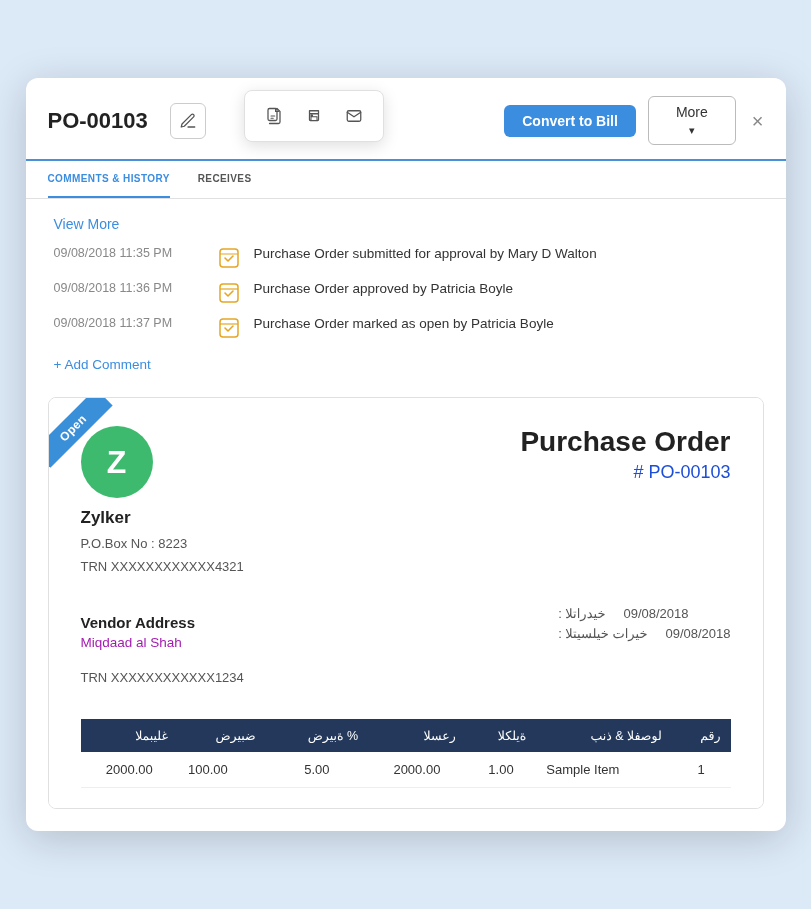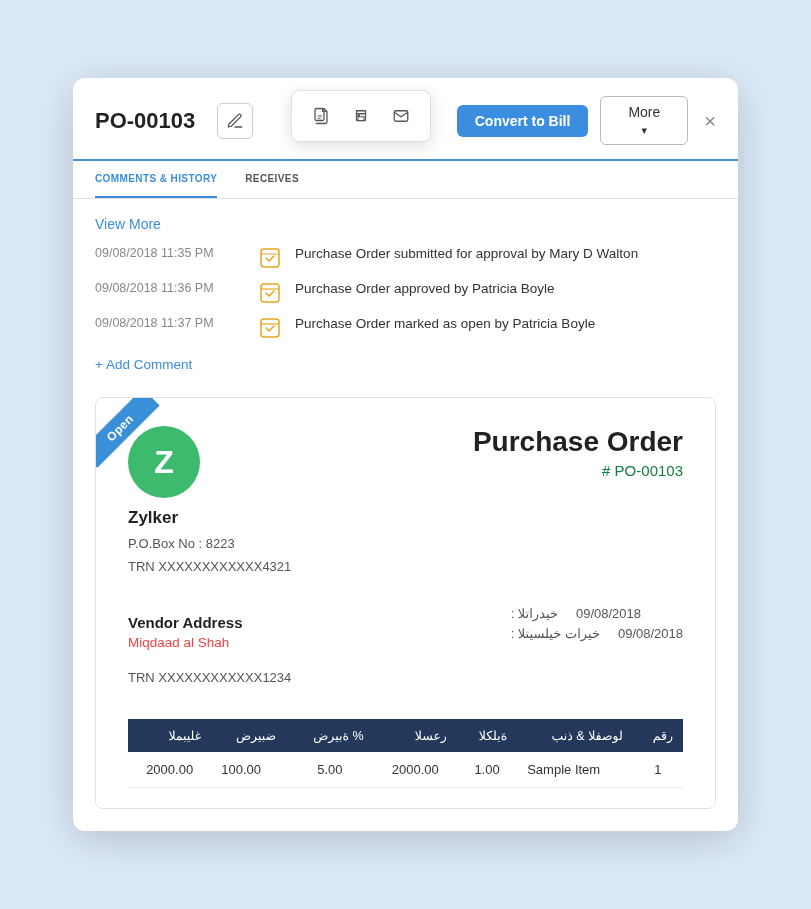--- a/index.html
+++ b/index.html
@@ -8,21 +8,21 @@
       font-family: -apple-system, BlinkMacSystemFont, 'Segoe UI', Arial, sans-serif;
       display: flex;
       justify-content: center;
       align-items: center;
       min-height: 100vh;
       padding: 20px;
     }
     .modal {
       background: #fff;
       border-radius: 12px;
-      width: 665px;
+      width: 760px;
       box-shadow: 0 8px 40px rgba(0,0,0,0.18);
       overflow: hidden;
     }
     .modal-header {
       display: flex;
       align-items: center;
       padding: 18px 22px 14px 22px;
       border-bottom: 2px solid #4a90d9;
       position: relative;
       gap: 12px;
@@ -103,21 +103,21 @@
       border-bottom: 2.5px solid transparent;
       letter-spacing: 0.04em;
       text-transform: uppercase;
     }
     .tab.active {
       color: #3b8de0;
       border-bottom-color: #3b8de0;
     }
     .tab:not(.active) { color: #555; }
     .comments-section {
-      padding: 16px 22px 10px 22px;
+      padding: 16px 22px 10px 28px;
     }
     .view-more-link {
       color: #3b8de0;
       font-size: 14px;
       cursor: pointer;
       margin-bottom: 14px;
       display: inline-block;
     }
     .history-list { list-style: none; }
     .history-item {
@@ -202,22 +202,22 @@
       font-weight: 800;
       margin-bottom: 10px;
     }
     .po-label {
       font-size: 28px;
       font-weight: 800;
       color: #222;
       text-align: right;
     }
     .po-number {
-      font-size: 15px;
-      color: #15803d;
+      font-size: 18px;
+      color: #1d4ed8;
       text-align: right;
       margin-top: 4px;
     }
     .vendor-name {
       font-size: 17px;
       font-weight: 700;
       color: #222;
       margin-bottom: 5px;
     }
     .vendor-info {
@@ -229,21 +229,21 @@
       margin-top: 18px;
       margin-bottom: 14px;
     }
     .vendor-address-label {
       font-size: 15px;
       font-weight: 700;
       color: #222;
       margin-bottom: 4px;
     }
     .vendor-contact-link {
-      color: #ef4444;
+      color: #a21caf;
       font-size: 13.5px;
       cursor: pointer;
       margin-bottom: 20px;
     }
     .vendor-trn {
       font-size: 13px;
       color: #555;
     }
     .meta-row {
       display: flex;

